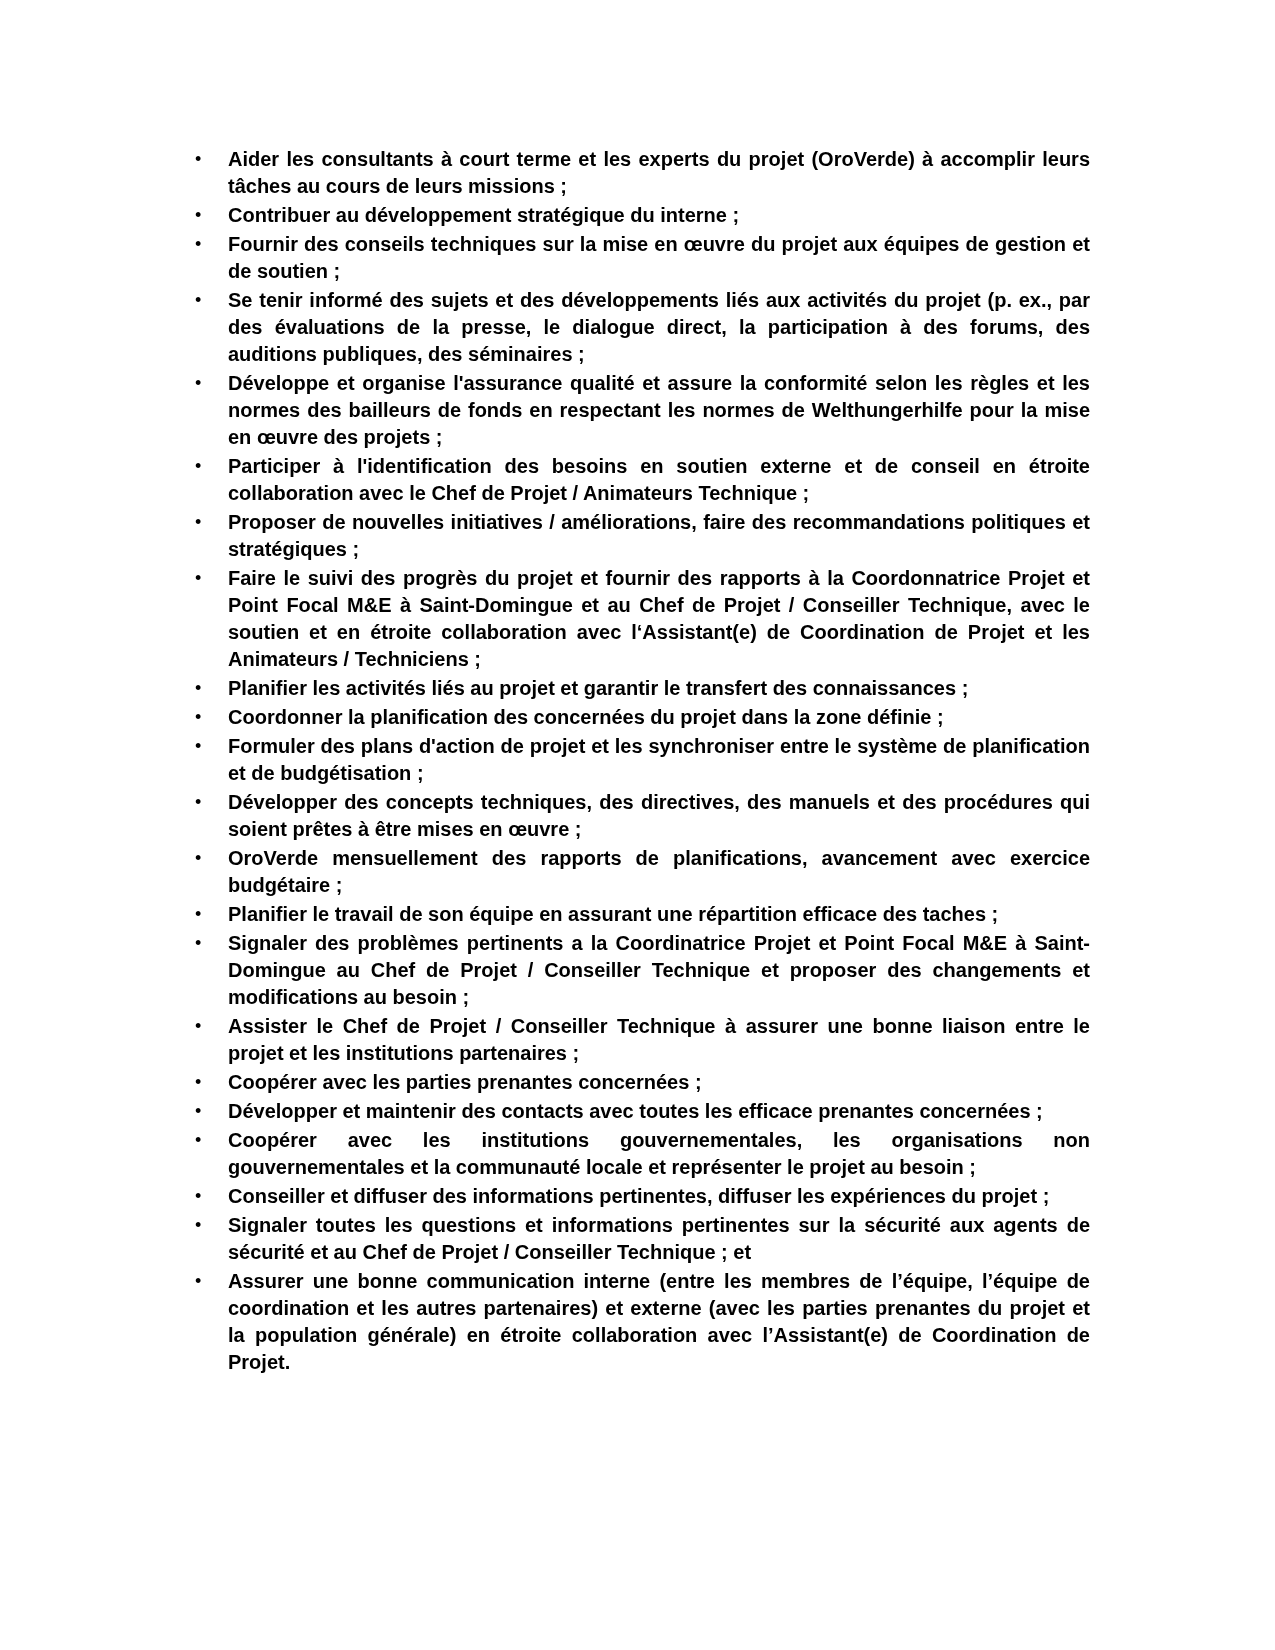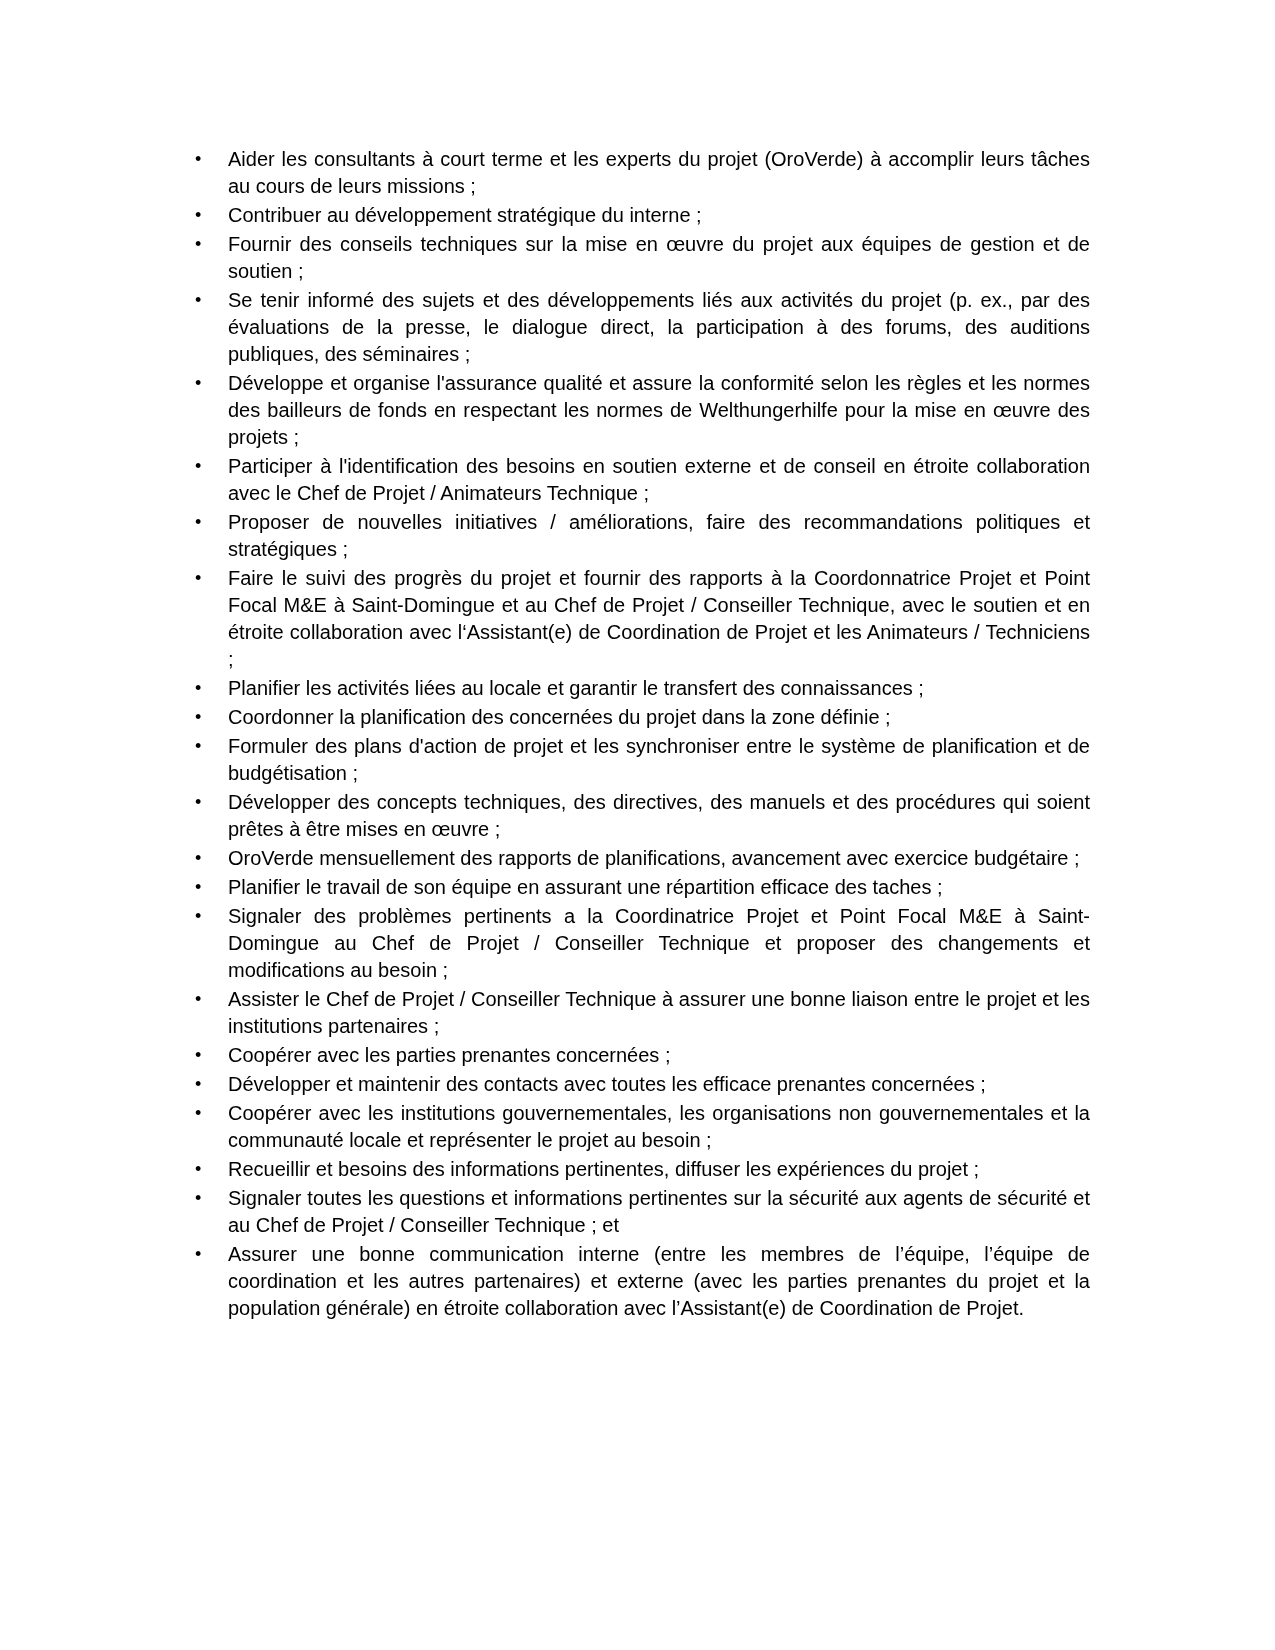--- a/index.html
+++ b/index.html
@@ -39,20 +39,21 @@
     left: 2px;
     top: 0;
     font-size: 18px;
     line-height: 27px;
     color: #000000;
   }
   li.bullet-item .bullet-text {
     display: block;
     text-align: justify;
     hyphens: none;
+    font-weight: bold;
   }
 </style>
 </head>
 <body>
 
 <div class="page">
   <div class="content">
     <ul class="bullet-list">
 
         <li class="bullet-item">
@@ -90,21 +91,21 @@
           <span class="bullet-text">Proposer de nouvelles initiatives / améliorations, faire des recommandations politiques et stratégiques ;</span>
         </li>
 
         <li class="bullet-item">
           <span class="bullet-glyph">•</span>
           <span class="bullet-text">Faire le suivi des progrès du projet et fournir des rapports à la Coordonnatrice Projet et Point Focal M&amp;E à Saint-Domingue et au Chef de Projet / Conseiller Technique, avec le soutien et en étroite collaboration avec l‘Assistant(e) de Coordination de Projet et les Animateurs / Techniciens ;</span>
         </li>
 
         <li class="bullet-item">
           <span class="bullet-glyph">•</span>
-          <span class="bullet-text">Planifier les activités liées au locale et garantir le transfert des connaissances ;</span>
+          <span class="bullet-text">Planifier les activités liés au projet et garantir le transfert des connaissances ;</span>
         </li>
 
         <li class="bullet-item">
           <span class="bullet-glyph">•</span>
           <span class="bullet-text">Coordonner la planification des concernées du projet dans la zone définie ;</span>
         </li>
 
         <li class="bullet-item">
           <span class="bullet-glyph">•</span>
           <span class="bullet-text">Formuler des plans d'action de projet et les synchroniser entre le système de planification et de budgétisation ;</span>
@@ -145,21 +146,21 @@
           <span class="bullet-text">Développer et maintenir des contacts avec toutes les efficace prenantes concernées ;</span>
         </li>
 
         <li class="bullet-item">
           <span class="bullet-glyph">•</span>
           <span class="bullet-text">Coopérer avec les institutions gouvernementales, les organisations non gouvernementales et la communauté locale et représenter le projet au besoin ;</span>
         </li>
 
         <li class="bullet-item">
           <span class="bullet-glyph">•</span>
-          <span class="bullet-text">Recueillir et besoins des informations pertinentes, diffuser les expériences du projet ;</span>
+          <span class="bullet-text">Conseiller et diffuser des informations pertinentes, diffuser les expériences du projet ;</span>
         </li>
 
         <li class="bullet-item">
           <span class="bullet-glyph">•</span>
           <span class="bullet-text">Signaler toutes les questions et informations pertinentes sur la sécurité aux agents de sécurité et au Chef de Projet / Conseiller Technique ; et</span>
         </li>
 
         <li class="bullet-item">
           <span class="bullet-glyph">•</span>
           <span class="bullet-text">Assurer une bonne communication interne (entre les membres de l’équipe, l’équipe de coordination et les autres partenaires) et externe (avec les parties prenantes du projet et la population générale) en étroite collaboration avec l’Assistant(e) de Coordination de Projet.</span>

